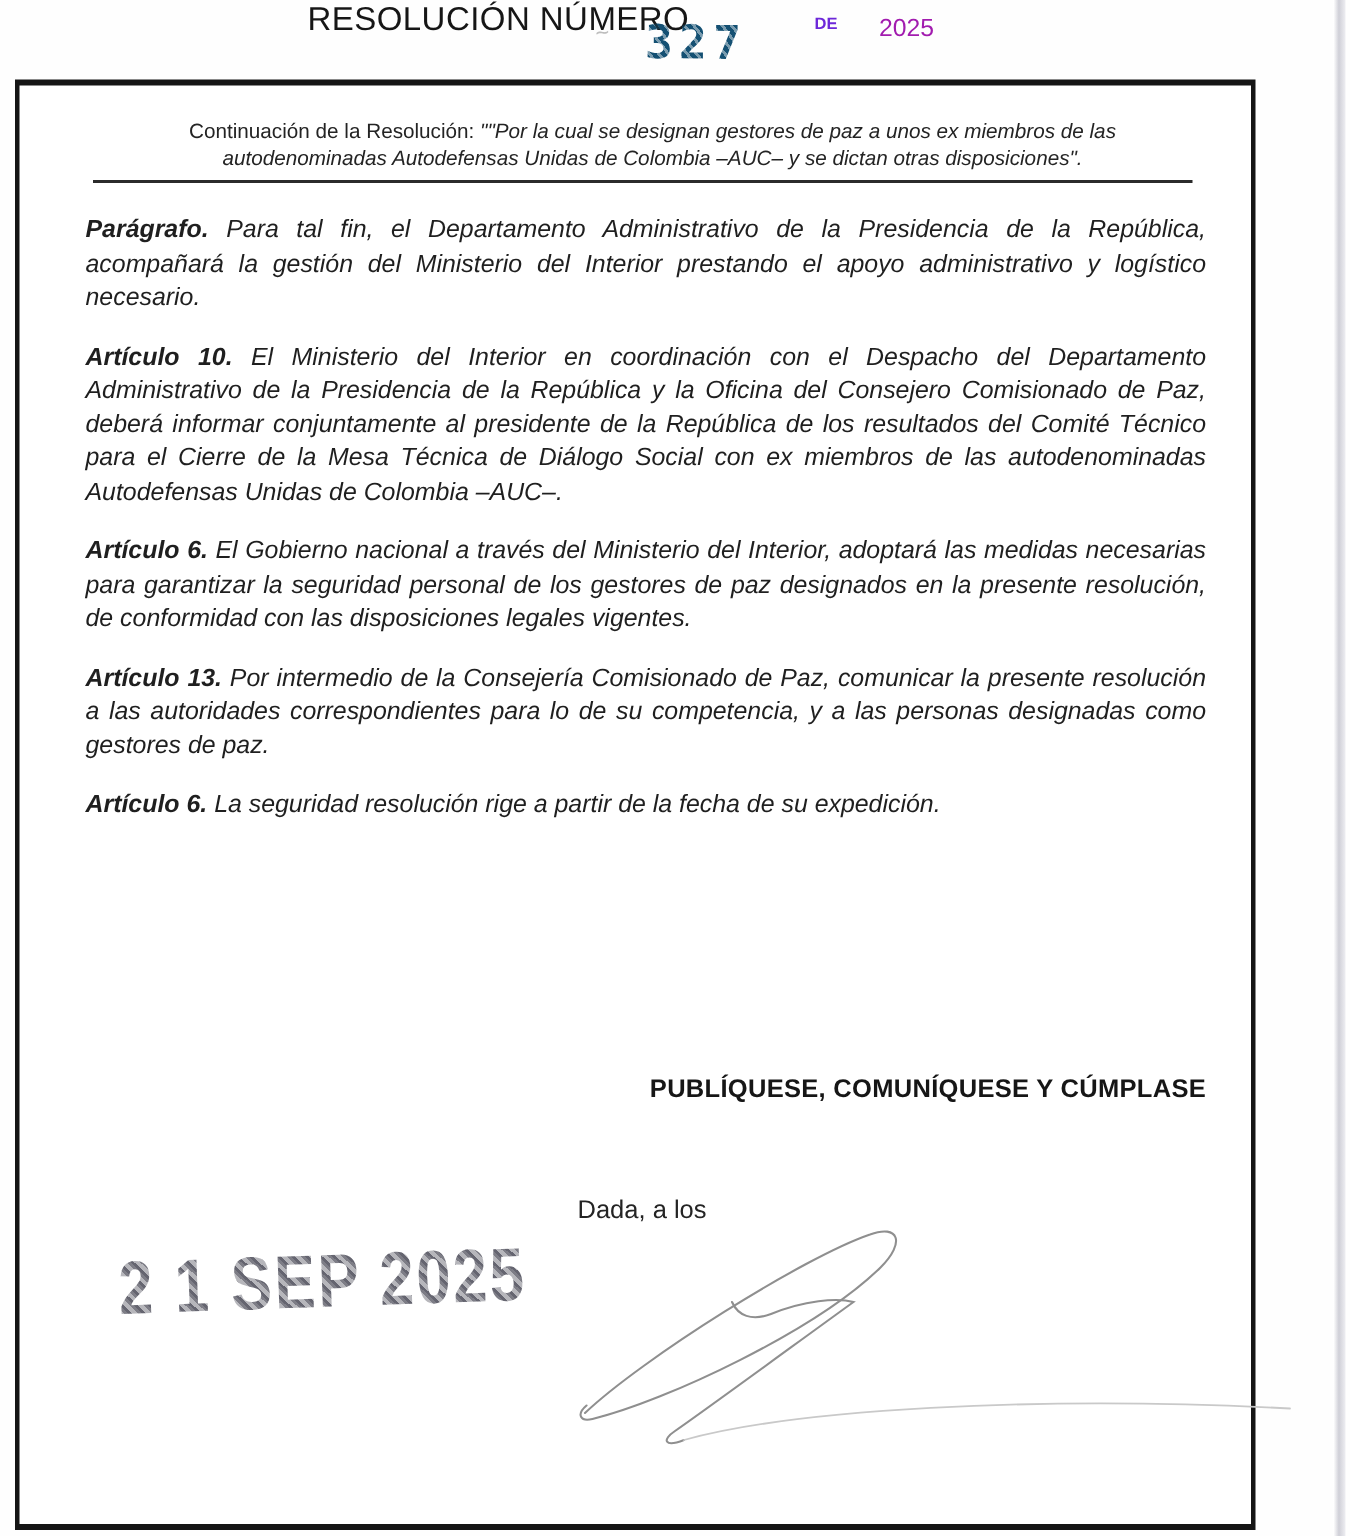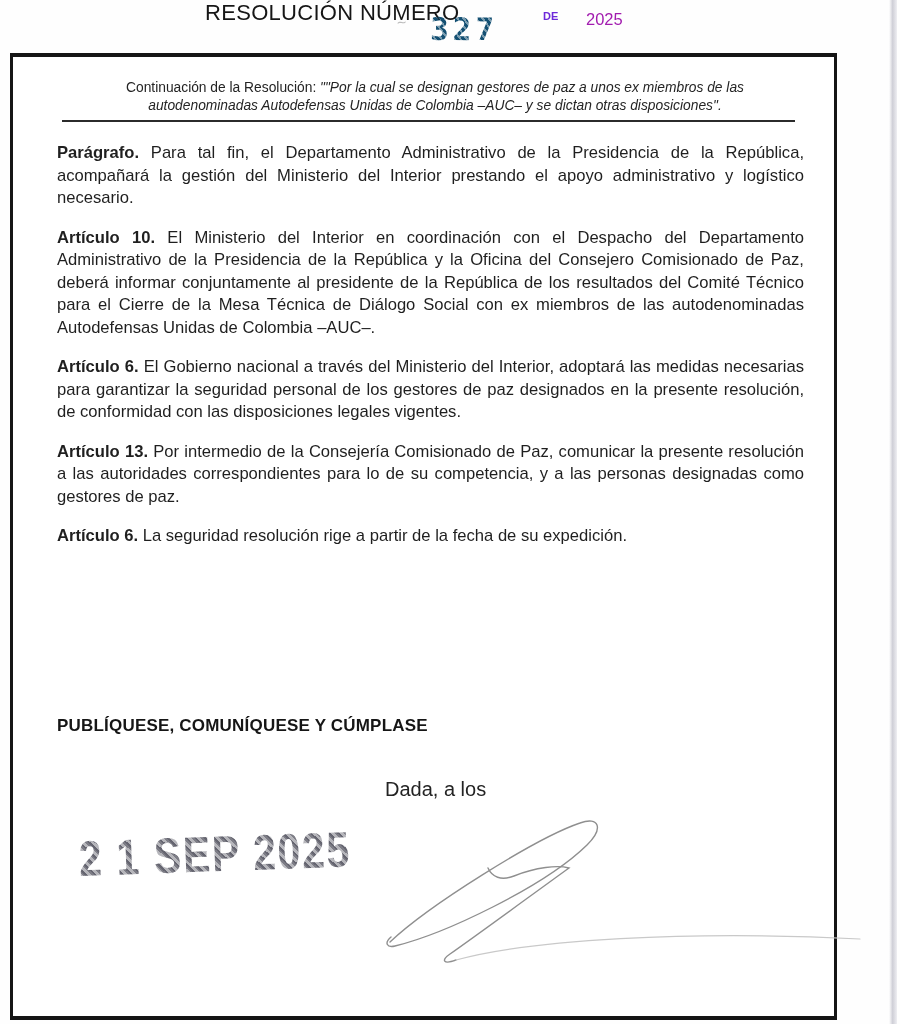--- a/index.html
+++ b/index.html
@@ -50,28 +50,28 @@
   .head-rule{
     position:absolute;left:62px;top:120px;width:733px;height:0;
     border-top:2px solid #2b2b2b;
   }
 
   
   .bodytext{
     position:absolute;left:57px;top:142px;width:747px;
     font-size:16.6px;line-height:22.5px;color:#1f1f1f;
   }
-  .para{margin:0 0 17px 0;text-align:justify;}
+  .para{margin:0 0 17px 0;text-align:justify;font-style:italic;}
   .para .lead{font-weight:bold;}
   .closing{
-    margin-top:40px;text-align:left;font-weight:bold;font-size:17px;
+    margin-top:40px;text-align:right;font-weight:bold;font-size:17px;
     letter-spacing:.2px;color:#161616;
   }
   .issued{
-    position:absolute;left:385px;top:778px;font-size:20px;color:#242424;
+    position:absolute;left:385px;top:797px;font-size:17px;color:#242424;
   }
   
   .stamp{
     position:absolute;left:78px;top:830px;
     font-size:50px;font-weight:bold;letter-spacing:2px;color:#5d5d68;
     transform:rotate(-2deg) scaleX(.82);transform-origin:left top;
     white-space:nowrap;
     -webkit-mask-image:repeating-linear-gradient(40deg,rgba(0,0,0,.95) 0 2px,rgba(0,0,0,.45) 2px 5px,rgba(0,0,0,.8) 5px 7px);
             mask-image:repeating-linear-gradient(40deg,rgba(0,0,0,.95) 0 2px,rgba(0,0,0,.45) 2px 5px,rgba(0,0,0,.8) 5px 7px);
   }

